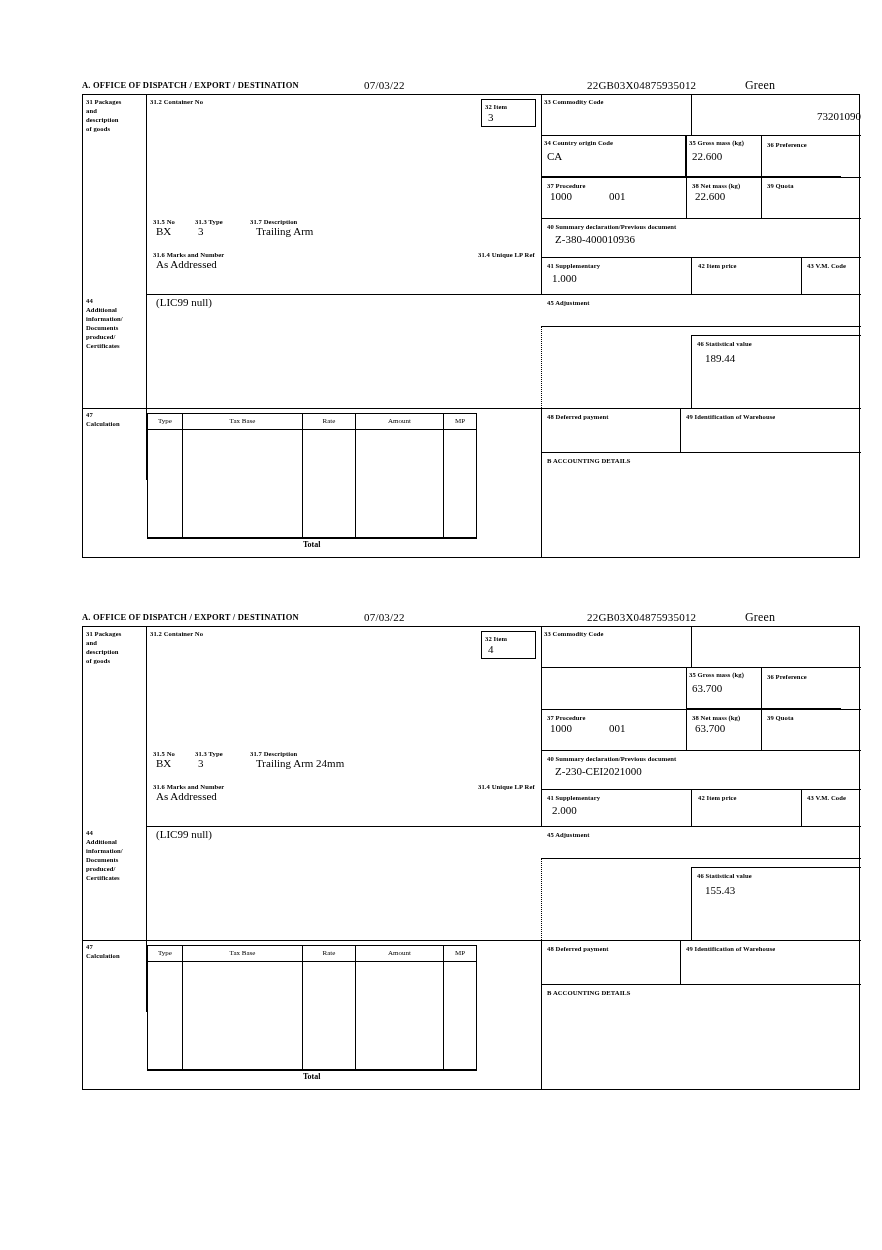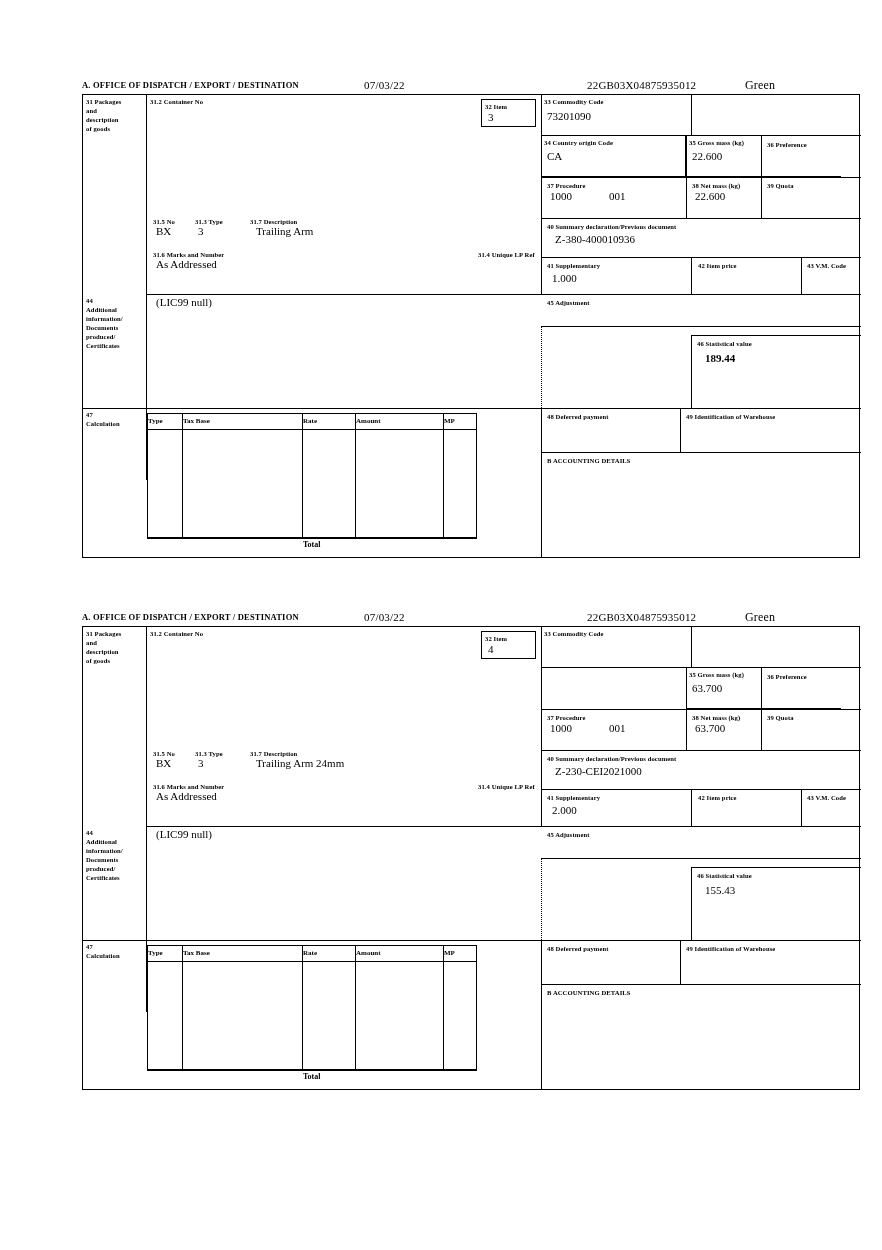--- a/index.html
+++ b/index.html
@@ -101,22 +101,22 @@
     border: 1px solid #000;
     box-sizing: border-box;
   }
 
   .dotted {
     position: absolute;
     border-left: 1px dotted #000;
   }
   .calc-hdr {
     font-size: 7px;
-    font-weight: bold;
-    text-align: left;
+    font-weight: normal;
+    text-align: center;
     line-height: 15px;
   }
 </style>
 </head>
 <body>
 
 <div class="page">
 
   <div class="form form-1">
 
@@ -160,21 +160,21 @@
         <div style="position:absolute; left:328px; top:163px;" class="val"></div>
       </div>
 
       <div class="itembox" style="left:398px; top:4px; width:55px; height:28px;">
         <div class="lbl">32 Item</div>
         <div class="val" style="font-size:11px; line-height:12px;">3</div>
       </div>
 
       <div class="box" style="left:458px; top:0; width:320px; height:41px; border-left:none; border-top:none; border-right:none;">
         <div class="lbl">33 Commodity Code</div>
-        <div class="val" style="padding-top:4px;">73201090</div>
+        <div class="val" style="padding-top:4px;text-align:right;">73201090</div>
       </div>
 
       <div class="rule vr" style="left:608px; top:0; height:41px;"></div>
 
       <div class="box" style="left:458px; top:41px; width:145px; height:41px; border-left:none; border-top:none;">
         <div class="lbl">34 Country origin Code</div>
         <div class="val" style="padding-left:6px; padding-top:3px;">CA</div>
       </div>
       <div class="box" style="left:603px; top:41px; width:155px; height:41px; border-left:none; border-top:none; border-right:none;">
         <div class="lbl">35 Gross mass (kg)</div>
@@ -210,21 +210,21 @@
       <div class="rule vr" style="left:718px; top:162px; height:37px;"></div>
 
       <div style="position:absolute; left:461px; top:201px;" class="lbl">45 Adjustment</div>
       <div style="position:absolute; left:463px; top:213px;" class="val"></div>
       <div class="rule hr" style="left:458px; top:231px; width:320px;"></div>
 
       <div class="dotted" style="left:458px; top:231px; height:82px;"></div>
       <div class="rule vr" style="left:608px; top:240px; height:73px;"></div>
       <div class="rule hr" style="left:608px; top:240px; width:170px;"></div>
       <div style="position:absolute; left:611px; top:242px;" class="lbl">46 Statistical value</div>
-      <div style="position:absolute; left:616px; top:257px;font-weight:bold;" class="val">189.44</div>
+      <div style="position:absolute; left:616px; top:257px;" class="val">189.44</div>
 
       <div class="cell" style="left:0; top:199px; width:63px; height:114px;">
         <div class="lbl">44</div>
         <div class="lbl" style="padding-top:0">Additional</div>
         <div class="lbl" style="padding-top:0">information/</div>
         <div class="lbl" style="padding-top:0">Documents</div>
         <div class="lbl" style="padding-top:0">produced/</div>
         <div class="lbl" style="padding-top:0">Certificates</div>
       </div>
       <div style="position:absolute; left:67px; top:201px;" class="val">(LIC99 null)</div>

